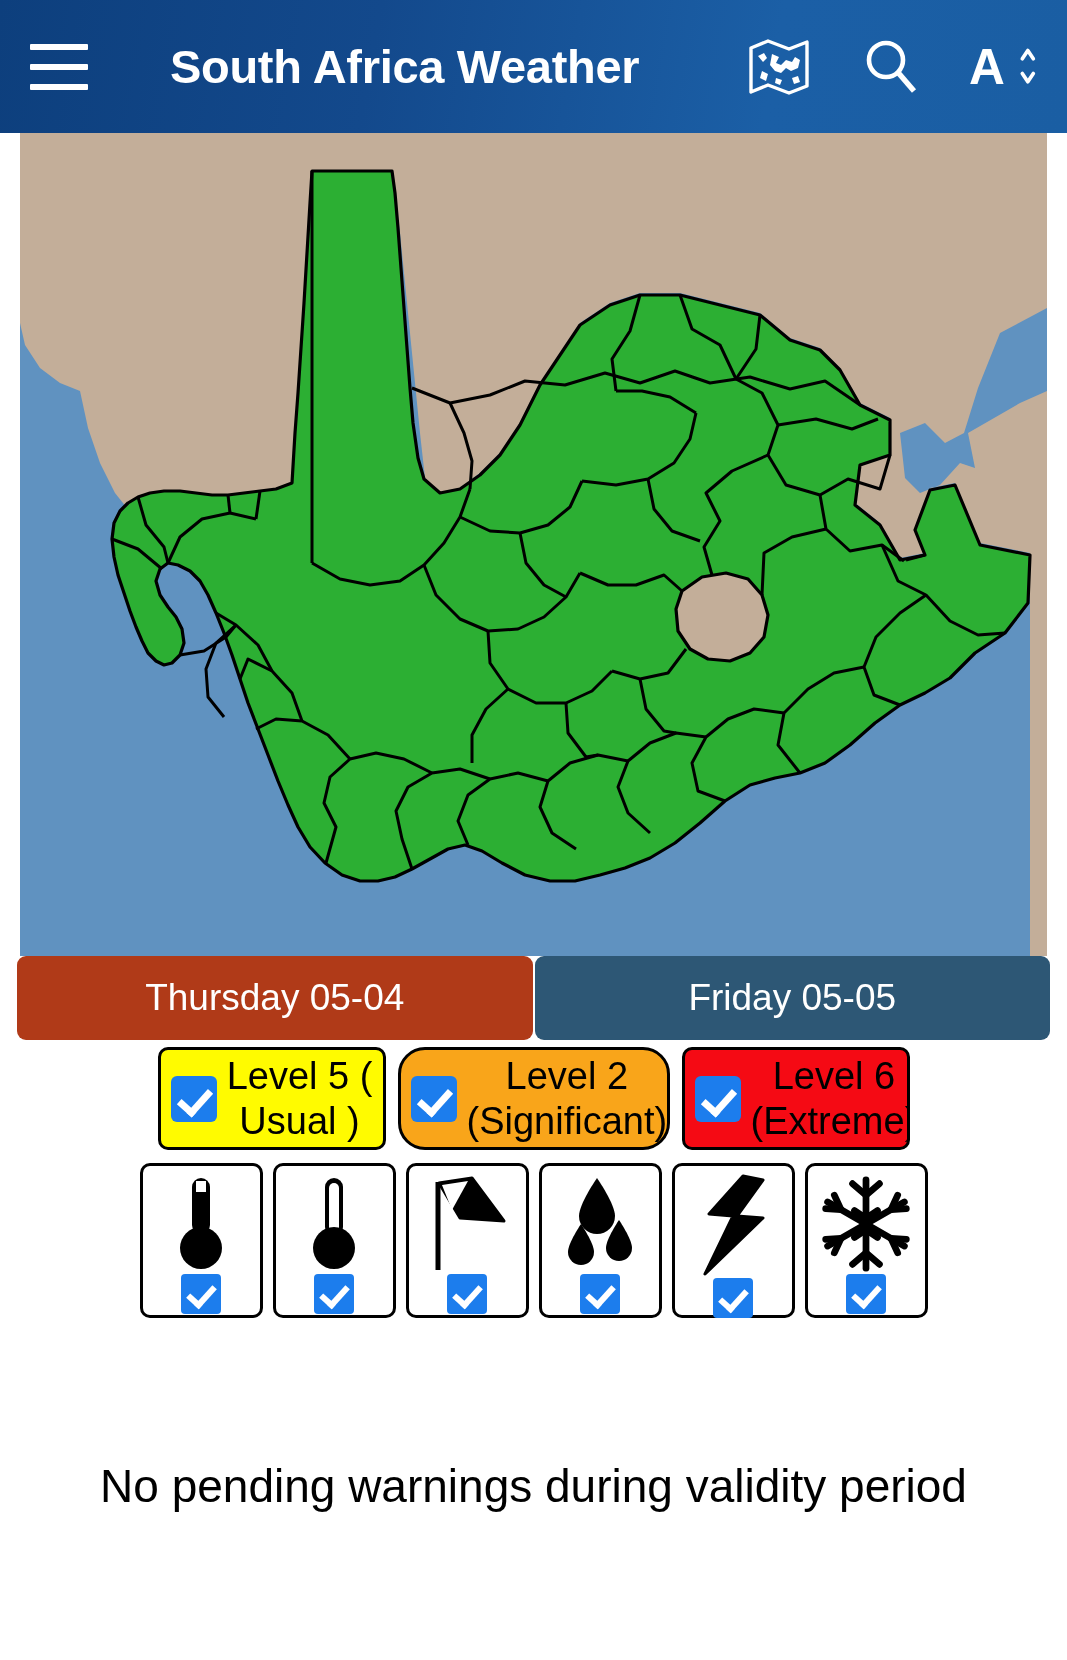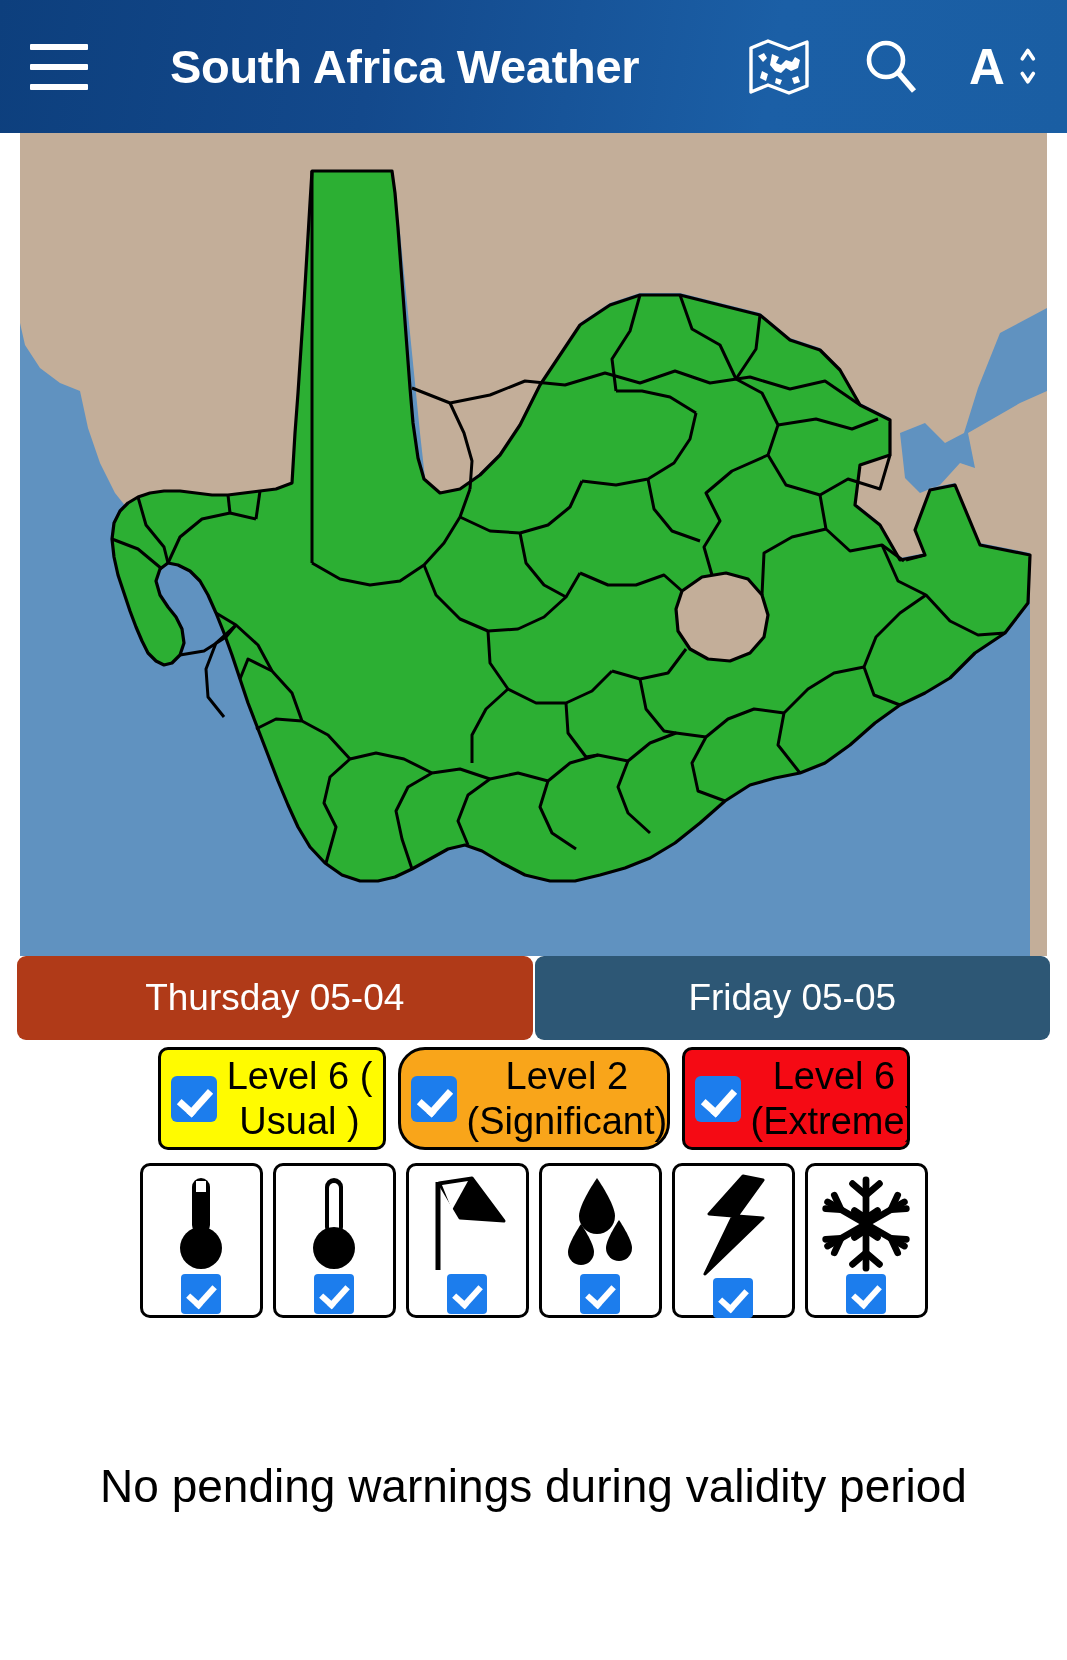--- a/index.html
+++ b/index.html
@@ -395,21 +395,21 @@
     </div>
     <div class="daytab unselected">
       <span>Friday 05-05</span>
     </div>
   </div>
 
   <div class="levels">
 
     <div class="level-chip l1">
       <span class="cbx"></span>
-      <span class="level-label">Level 6 (
+      <span class="level-label">Level 5 (
 Usual )</span>
     </div>
 
     <div class="level-chip l2">
       <span class="cbx"></span>
       <span class="level-label">Level 2
 (Significant)</span>
     </div>
 
     <div class="level-chip l3">

